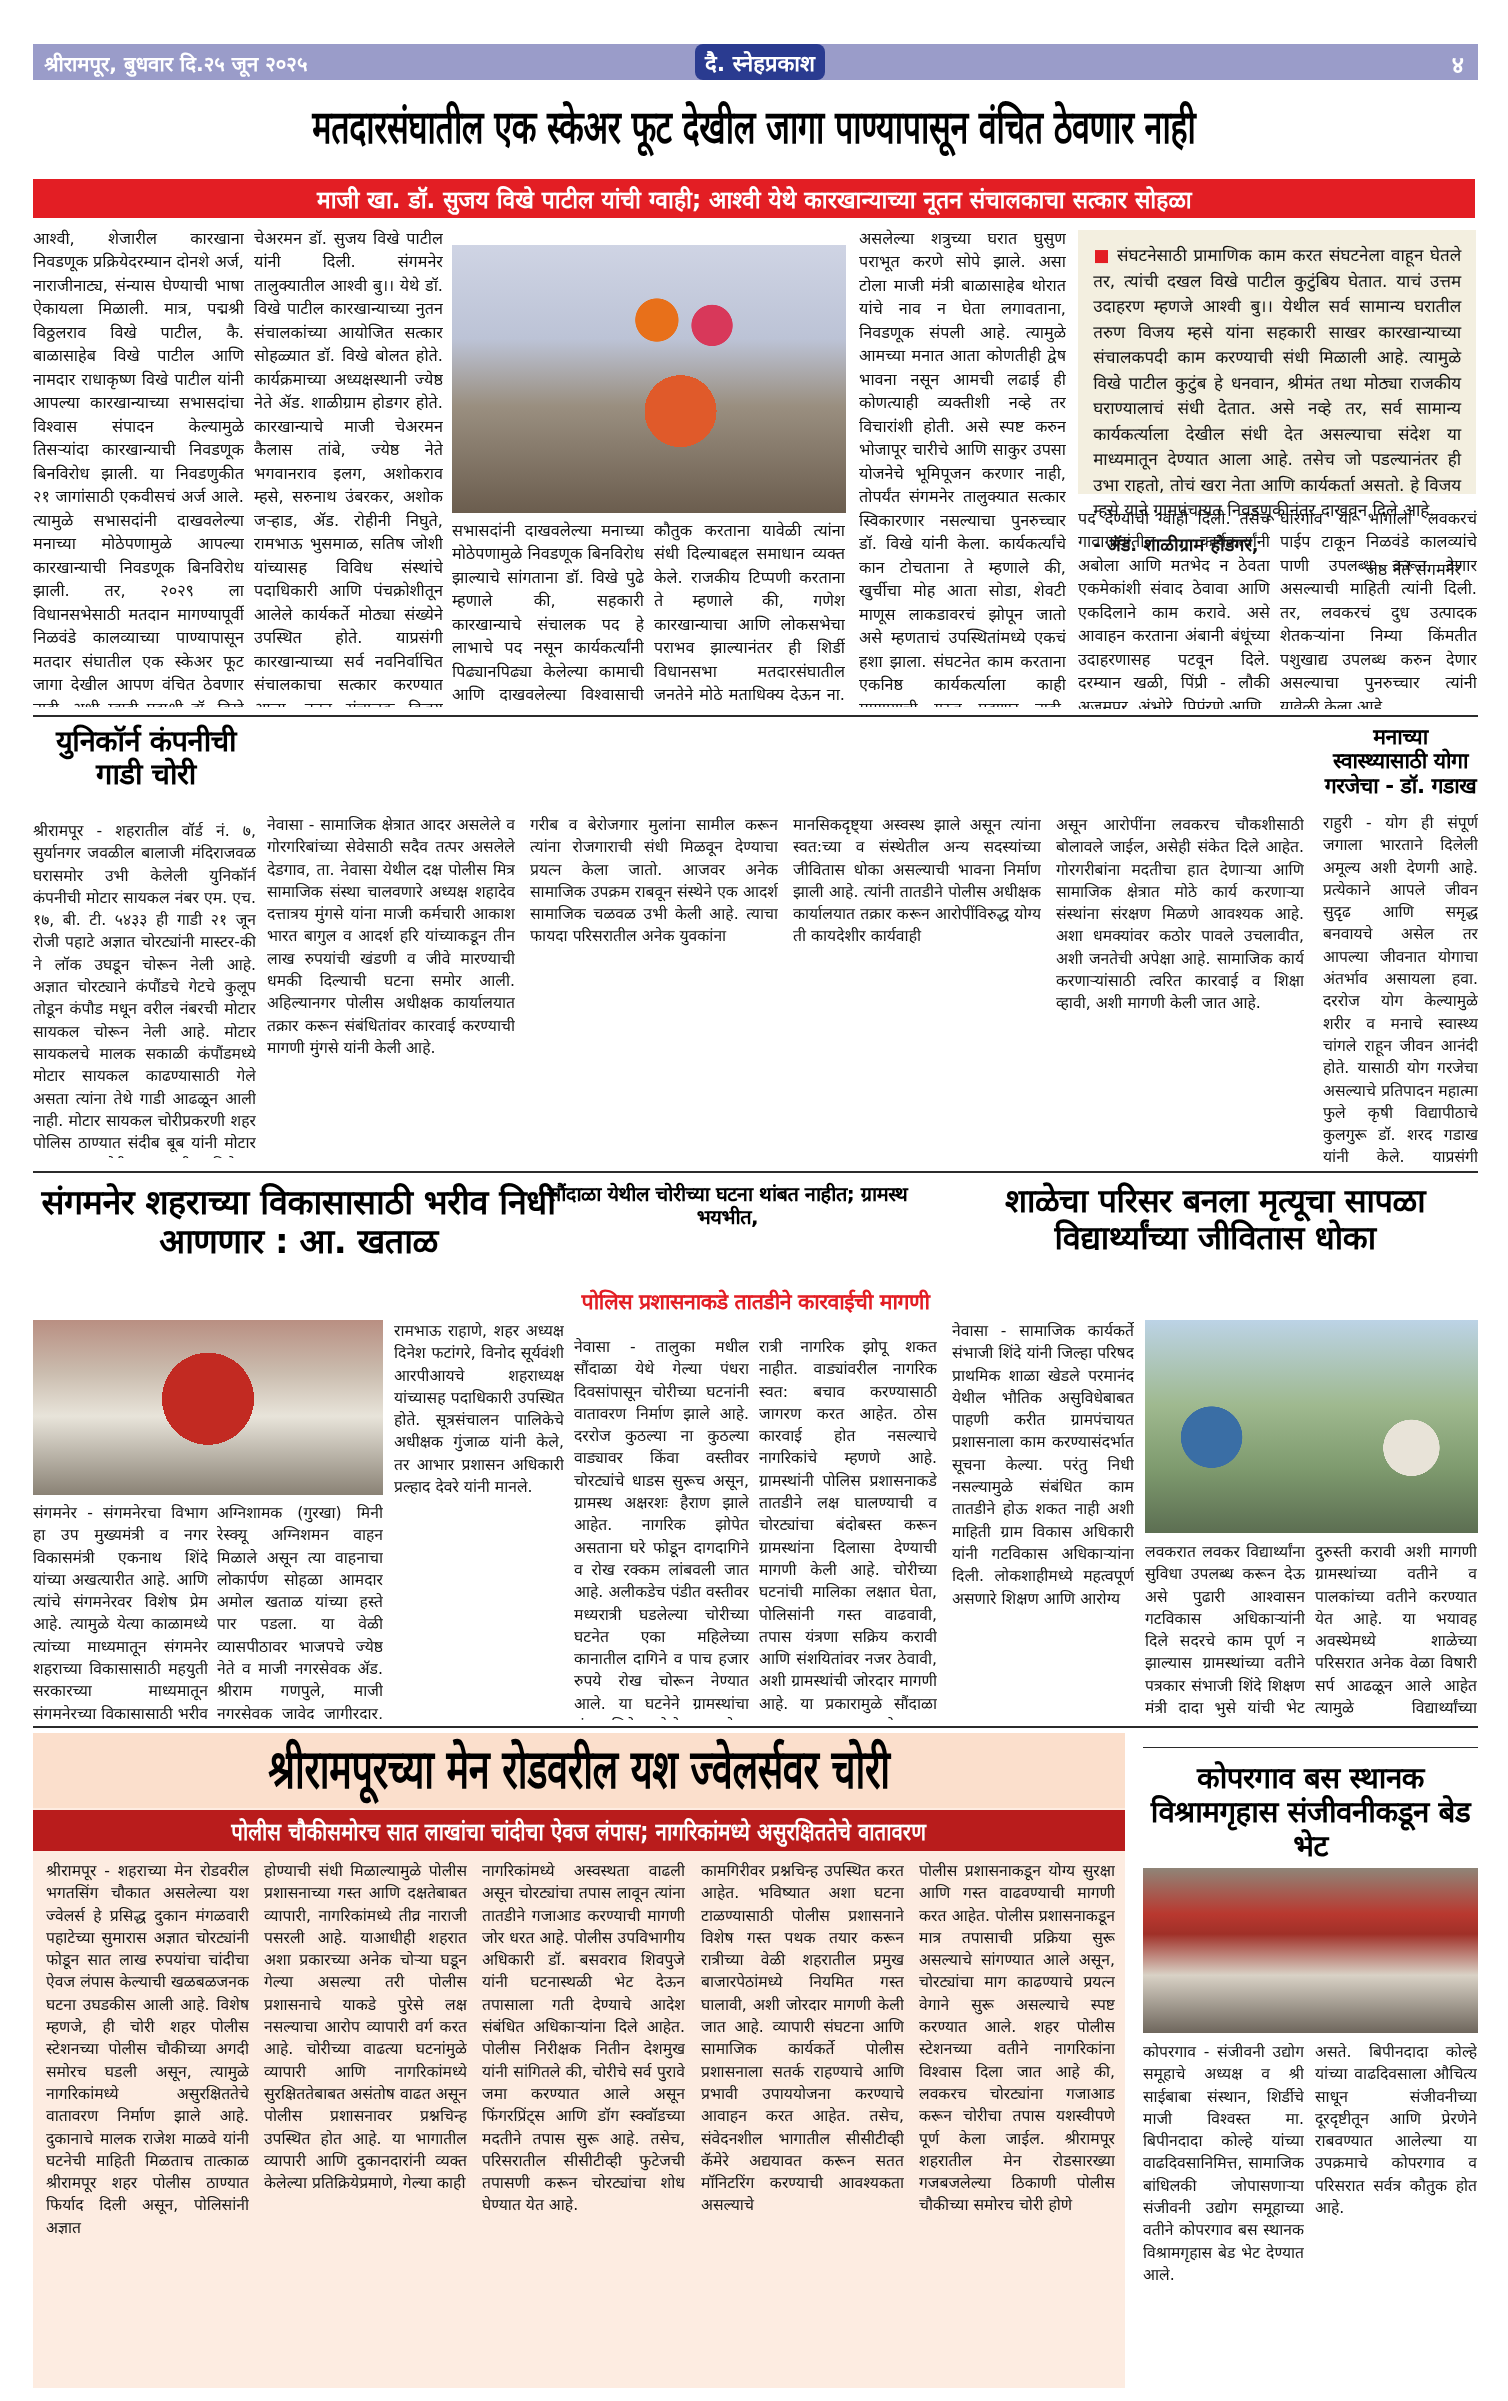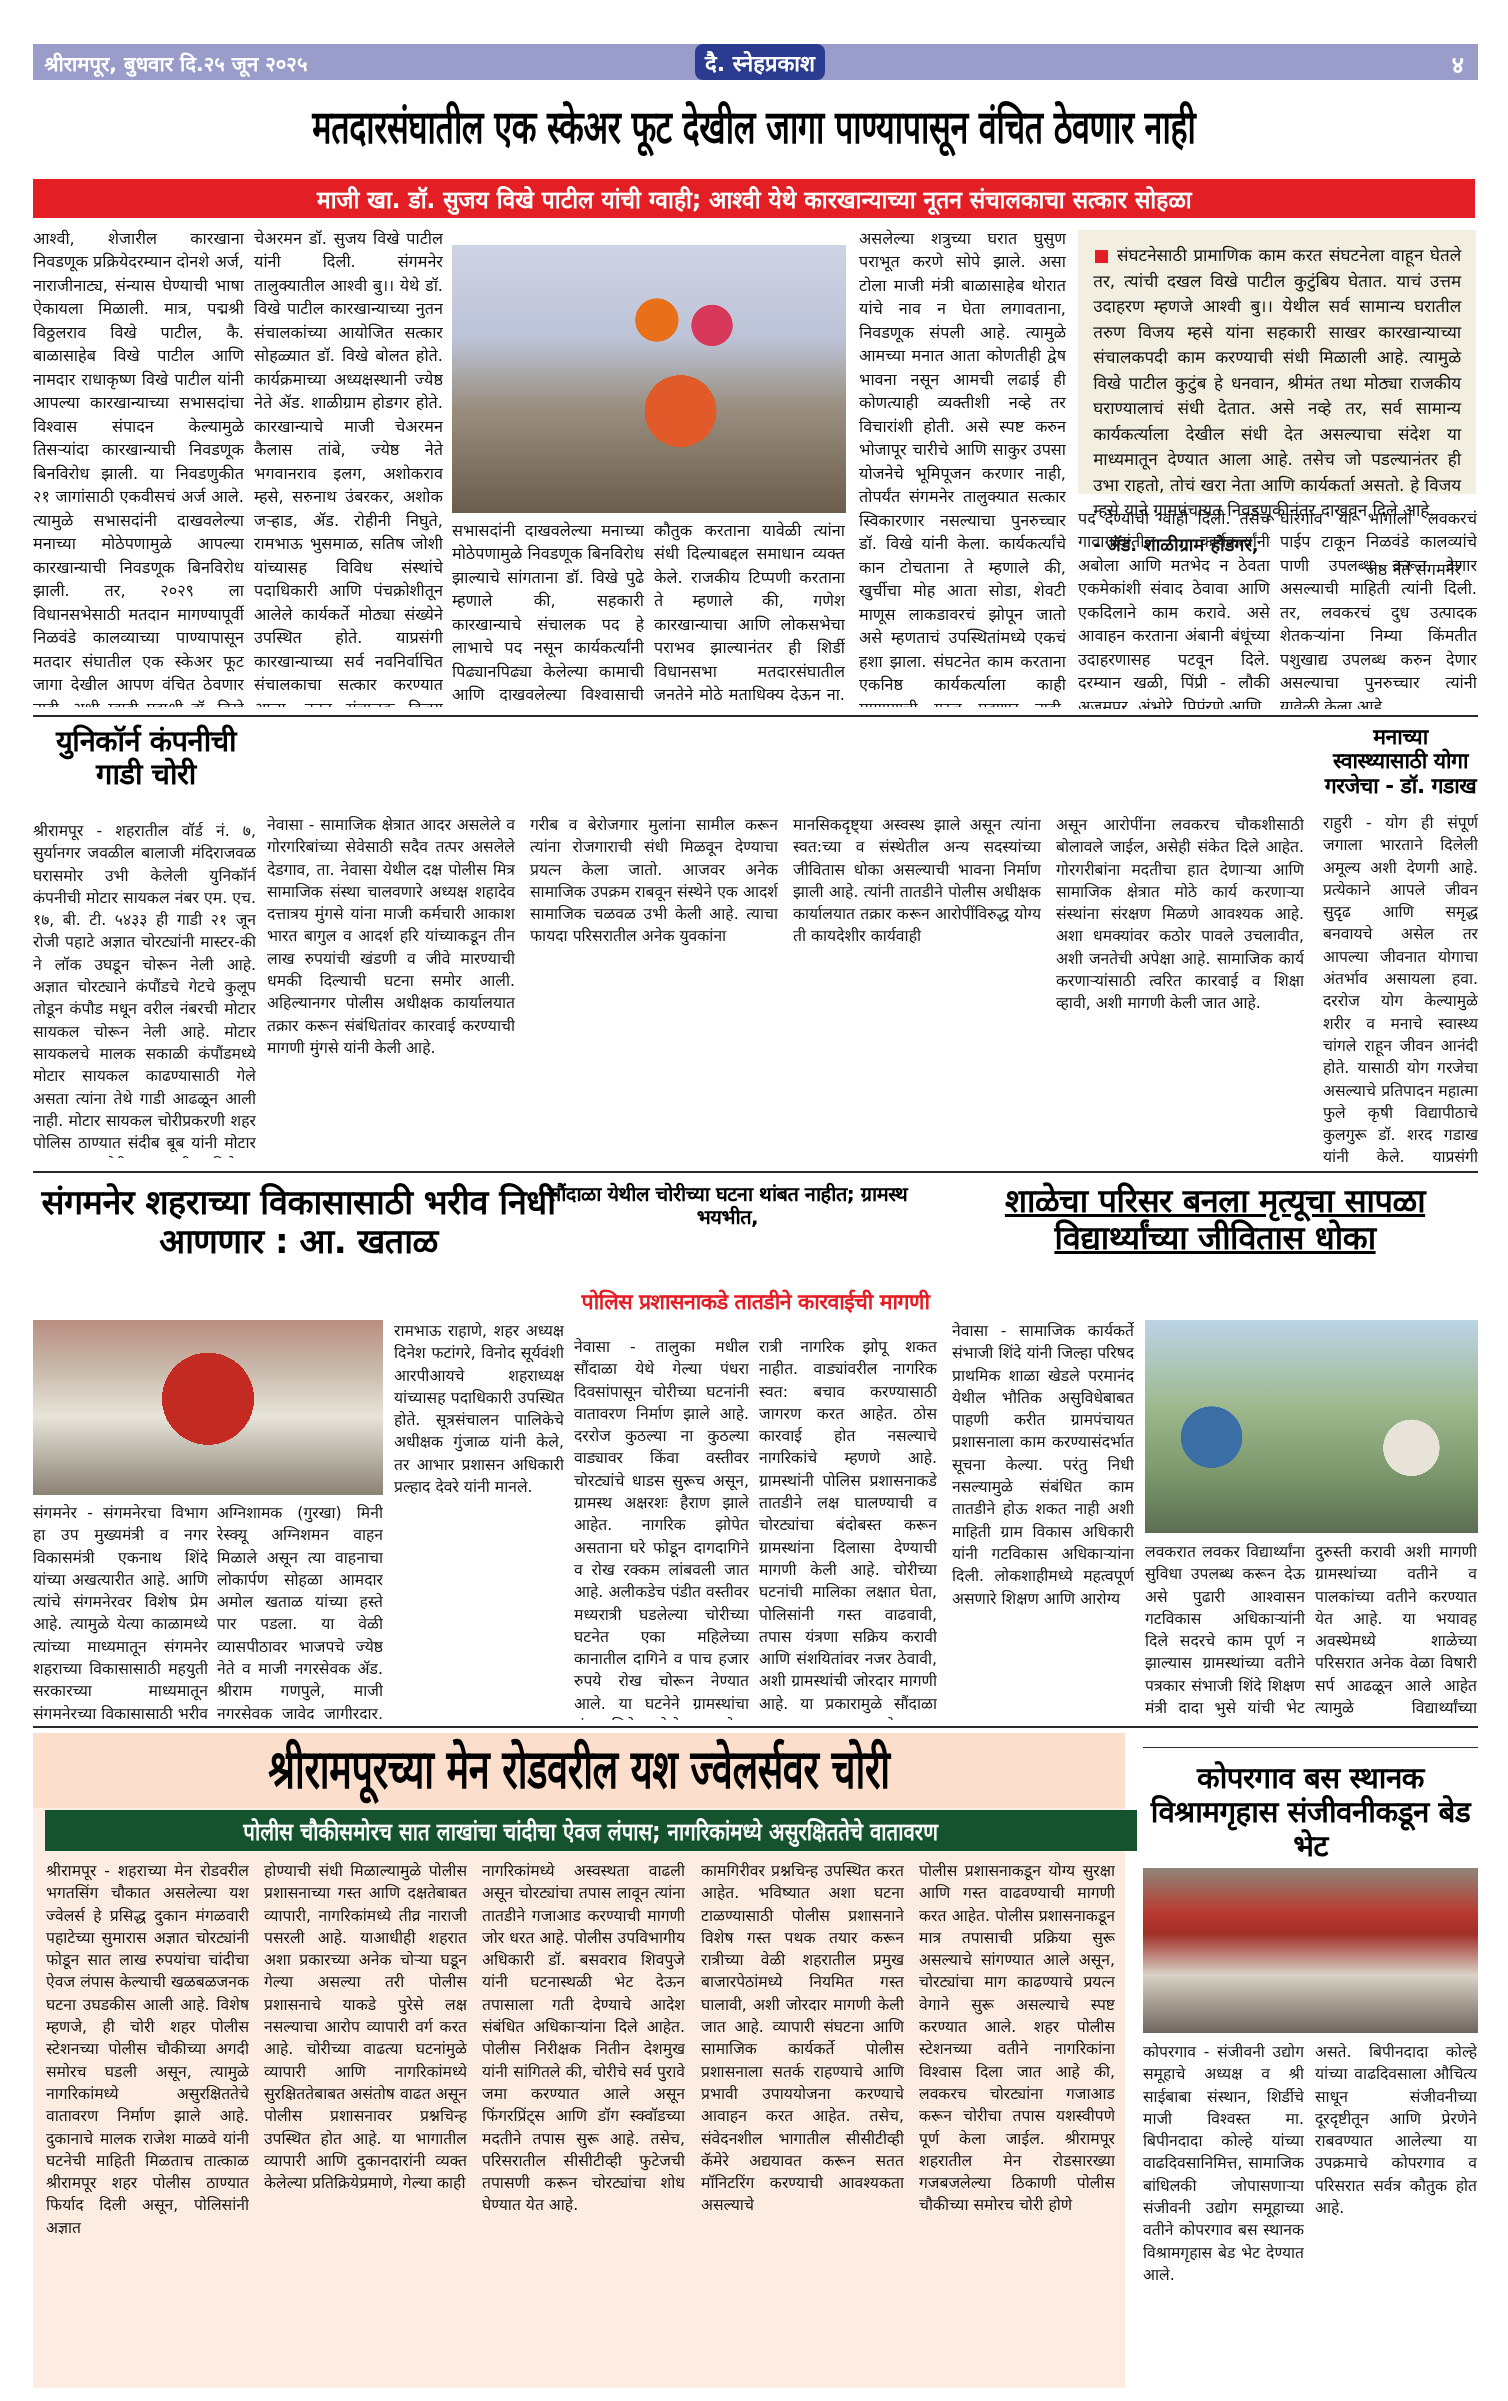--- a/index.html
+++ b/index.html
@@ -14,21 +14,21 @@
   .sqz50{display:inline-block;transform:scaleX(0.50);transform-origin:center;}
   .sqz85{display:inline-block;transform:scaleX(0.85);transform-origin:center;}
   .sqz95{display:inline-block;transform:scaleX(0.95);transform-origin:center;}
   .bar{display:flex;align-items:center;justify-content:center;}
   .header-bar{background:#9a9cc9;}
   .masthead-box{background:#2a3b90;}
   .red-bar{background:#e31e24;color:#fff;font-weight:bold;}
   .gray-band{background:#e2e2e2;}
   .peach-band{background:#fbdfcc;}
   .peach-body{background:#fdece1;}
-  .cyan-bar{background:#14532d;color:#fff;font-weight:bold;margin-left:12px;}
+  .cyan-bar{background:#b91c1c;color:#fff;font-weight:bold;}
   .quote-box{background:#f3efe0;padding:13.2px 15.2px;font-size:17px;line-height:1.5;text-align:justify;}
   .quote-byline{text-align:left;font-weight:bold;font-size:18px;margin-top:7.1px;}
   .quote-byline2{text-align:right;font-size:16.2px;}
   .red-text{color:#e31e24;}
   .hrline{background:#2b2b2b;height:1.5px;}
   .photo{overflow:hidden;}
   .photo-lead{background:
     radial-gradient(circle at 52% 28%, #e8701a 0 21.3px, rgba(0,0,0,0) 22px),
     radial-gradient(circle at 66% 30%, #d8385a 0 20.3px, rgba(0,0,0,0) 21px),
     radial-gradient(circle at 58% 62%, #e05a2a 0 36px, rgba(0,0,0,0) 36px),
@@ -98,21 +98,21 @@
   <div class="abs photo photo-truck" style="left:33px;top:1320px;width:350px;height:175px;"></div>
   <div class="abs col col-sm" style="left:394px;top:1320px;width:170px;height:399px;">रामभाऊ राहाणे, शहर अध्यक्ष दिनेश फटांगरे, विनोद सूर्यवंशी आरपीआयचे शहराध्यक्ष यांच्यासह पदाधिकारी उपस्थित होते. सूत्रसंचालन पालिकेचे अधीक्षक गुंजाळ यांनी केले, तर आभार प्रशासन अधिकारी प्रल्हाद देवरे यांनी मानले.</div>
   <div class="abs col col-sm" style="left:33px;top:1502px;width:175px;height:217px;">संगमनेर - संगमनेरचा विभाग हा उप मुख्यमंत्री व नगर विकासमंत्री एकनाथ शिंदे यांच्या अखत्यारीत आहे. आणि त्यांचे संगमनेरवर विशेष प्रेम आहे. त्यामुळे येत्या काळामध्ये त्यांच्या माध्यमातून संगमनेर शहराच्या विकासासाठी महयुती सरकारच्या माध्यमातून संगमनेरच्या विकासासाठी भरीव निधी आणणार असे प्रतिपादन आमदार अमोल खताळ यांनी केले.</div>
   <div class="abs col col-sm" style="left:217px;top:1502px;width:166px;height:217px;">अग्निशामक (गुरखा) मिनी रेस्क्यू अग्निशमन वाहन मिळाले असून त्या वाहनाचा लोकार्पण सोहळा आमदार अमोल खताळ यांच्या हस्ते पार पडला. या वेळी व्यासपीठावर भाजपचे ज्येष्ठ नेते व माजी नगरसेवक ॲड. श्रीराम गणपुले, माजी नगरसेवक जावेद जागीरदार, ज्ञानेश्वर कुऱ्हे, शिवसेना तालुकाध्यक्ष</div>
 
   <div class="abs headline" style="left:546px;top:1183px;width:363px;font-size:20px;">सौंदाळा येथील चोरीच्या घटना थांबत नाहीत; ग्रामस्थ भयभीत,</div>
   <div class="abs headline red-text" style="left:574px;top:1290px;width:363px;font-size:21.3px;">पोलिस प्रशासनाकडे तातडीने कारवाईची मागणी</div>
   <div class="abs col col-sm" style="left:574px;top:1336px;width:175px;height:384px;">नेवासा - तालुका मधील सौंदाळा येथे गेल्या पंधरा दिवसांपासून चोरीच्या घटनांनी वातावरण निर्माण झाले आहे. दररोज कुठल्या ना कुठल्या वाड्यावर किंवा वस्तीवर चोरट्यांचे धाडस सुरूच असून, ग्रामस्थ अक्षरशः हैराण झाले आहेत. नागरिक झोपेत असताना घरे फोडून दागदागिने व रोख रक्कम लांबवली जात आहे. अलीकडेच पंडीत वस्तीवर मध्यरात्री घडलेल्या चोरीच्या घटनेत एका महिलेच्या कानातील दागिने व पाच हजार रुपये रोख चोरून नेण्यात आले. या घटनेने ग्रामस्थांचा संताप शिगेला पोहोचला आहे.</div>
   <div class="abs col col-sm" style="left:759px;top:1336px;width:178px;height:384px;">रात्री नागरिक झोपू शकत नाहीत. वाड्यांवरील नागरिक स्वत: बचाव करण्यासाठी जागरण करत आहेत. ठोस कारवाई होत नसल्याचे नागरिकांचे म्हणणे आहे. ग्रामस्थांनी पोलिस प्रशासनाकडे तातडीने लक्ष घालण्याची व चोरट्यांचा बंदोबस्त करून ग्रामस्थांना दिलासा देण्याची मागणी केली आहे. चोरीच्या घटनांची मालिका लक्षात घेता, पोलिसांनी गस्त वाढवावी, तपास यंत्रणा सक्रिय करावी आणि संशयितांवर नजर ठेवावी, अशी ग्रामस्थांची जोरदार मागणी आहे. या प्रकारामुळे सौंदाळा गावात कायदा-सुव्यवस्थेचा प्रश्न ऐरणीवर आला असून, नागरिक पोलिस प्रशासनाकडून ठोस कारवाईची अपेक्षा करत आहेत.</div>
 
-  <div class="abs headline" style="left:952px;top:1183px;width:526px;font-size:32.5px;text-decoration:underline;">शाळेचा परिसर बनला मृत्यूचा सापळा विद्यार्थ्यांच्या जीवितास धोका</div>
+  <div class="abs headline" style="left:952px;top:1183px;width:526px;font-size:32.5px;">शाळेचा परिसर बनला मृत्यूचा सापळा विद्यार्थ्यांच्या जीवितास धोका</div>
   <div class="abs col col-sm" style="left:952px;top:1320px;width:182px;height:399px;">नेवासा - सामाजिक कार्यकर्ते संभाजी शिंदे यांनी जिल्हा परिषद प्राथमिक शाळा खेडले परमानंद येथील भौतिक असुविधेबाबत पाहणी करीत ग्रामपंचायत प्रशासनाला काम करण्यासंदर्भात सूचना केल्या. परंतु निधी नसल्यामुळे संबंधित काम तातडीने होऊ शकत नाही अशी माहिती ग्राम विकास अधिकारी यांनी गटविकास अधिकाऱ्यांना दिली. लोकशाहीमध्ये महत्वपूर्ण असणारे शिक्षण आणि आरोग्य</div>
   <div class="abs photo photo-school" style="left:1145px;top:1320px;width:333px;height:213px;"></div>
   <div class="abs col col-sm" style="left:1145px;top:1541px;width:160px;height:178px;">लवकरात लवकर विद्यार्थ्यांना सुविधा उपलब्ध करून देऊ असे पुढारी आश्वासन गटविकास अधिकाऱ्यांनी दिले सदरचे काम पूर्ण न झाल्यास ग्रामस्थांच्या वतीने पत्रकार संभाजी शिंदे शिक्षण मंत्री दादा भुसे यांची भेट घेणार असल्याची माहिती त्यांच्याकडून मिळाली.</div>
   <div class="abs col col-sm" style="left:1315px;top:1541px;width:162px;height:178px;">दुरुस्ती करावी अशी मागणी ग्रामस्थांच्या वतीने व पालकांच्या वतीने करण्यात येत आहे. या भयावह अवस्थेमध्ये शाळेच्या परिसरात अनेक वेळा विषारी सर्प आढळून आले आहेत त्यामुळे विद्यार्थ्यांच्या जीवितास धोका आहे ही गोष्ट शासनाने लक्षात घेऊन तातडीने उपाययोजना करावी.</div>
 
   <div class="abs hrline" style="left:33px;top:1726px;width:1445px;"></div>
 
   <div class="abs peach-body" style="left:33px;top:1733px;width:1092px;height:655px;"></div>
   <div class="abs peach-band bar nowrap" style="left:33px;top:1733px;width:1092px;height:75px;">
     <span class="sqz70 headline" style="font-size:54px;">श्रीरामपूरच्या मेन रोडवरील यश ज्वेलर्सवर चोरी</span>

